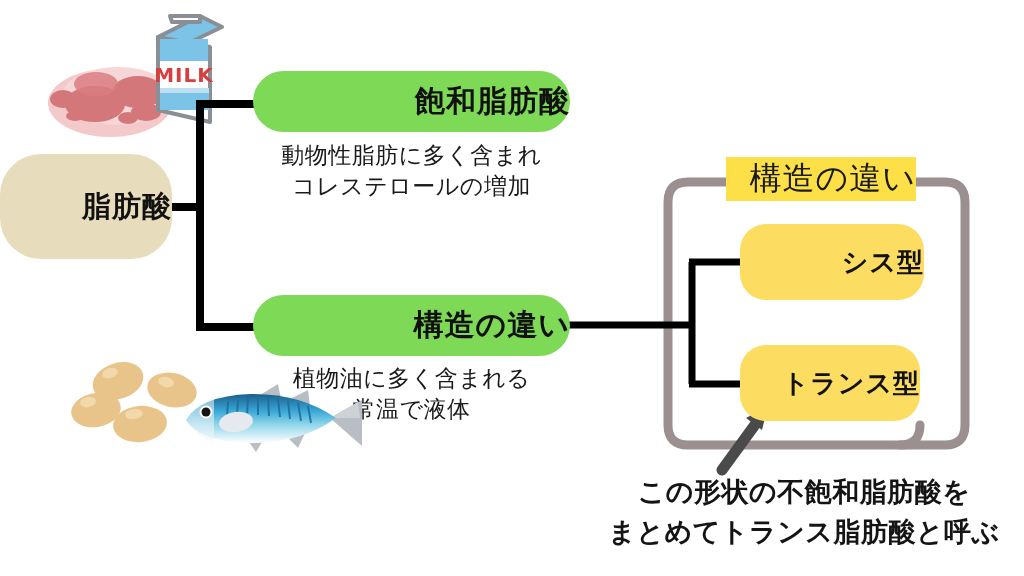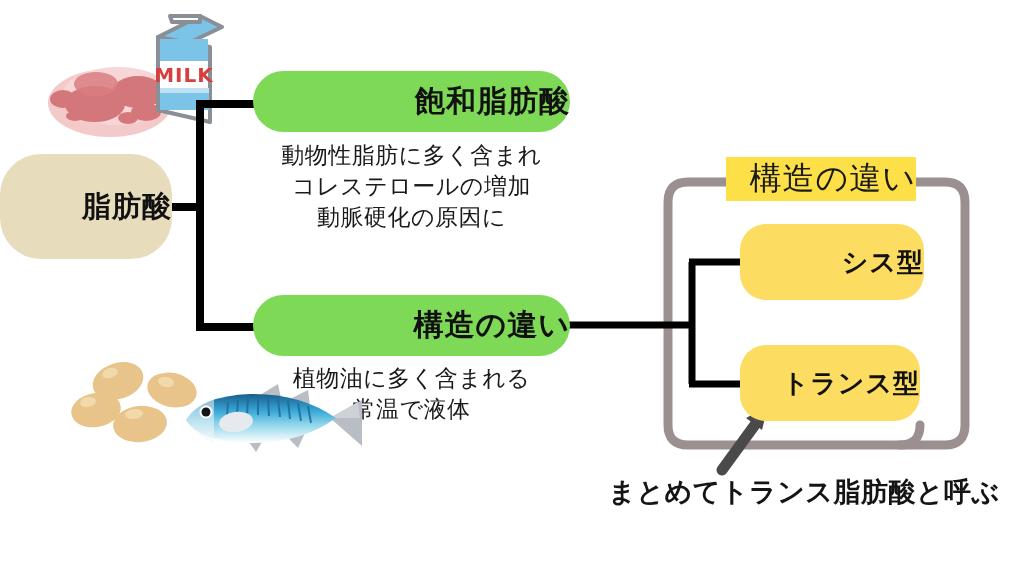--- a/index.html
+++ b/index.html
@@ -248,21 +248,20 @@
     <span>脂肪酸</span>
   </div>
 
   <div class="node node-sat">
     <span>飽和脂肪酸</span>
   </div>
 
   <div class="desc desc-sat">
     <div>動物性脂肪に多く含まれ</div>
     <div>コレステロールの増加</div>
-    <div>動脈硬化の原因に</div>
   </div>
 
   <div class="node node-unsat">
     <span>構造の違い</span>
   </div>
 
   <div class="desc desc-unsat">
     <div>植物油に多く含まれる</div>
     <div>常温で液体</div>
   </div>
@@ -271,16 +270,17 @@
 
   <div class="node node-cis">
     <span>シス型</span>
   </div>
 
   <div class="node node-trans">
     <span>トランス型</span>
   </div>
 
   <div class="caption">
+    <div>この形状の不飽和脂肪酸を</div>
     <div>まとめてトランス脂肪酸と呼ぶ</div>
   </div>
 
 </div>
 
 </body></html>

